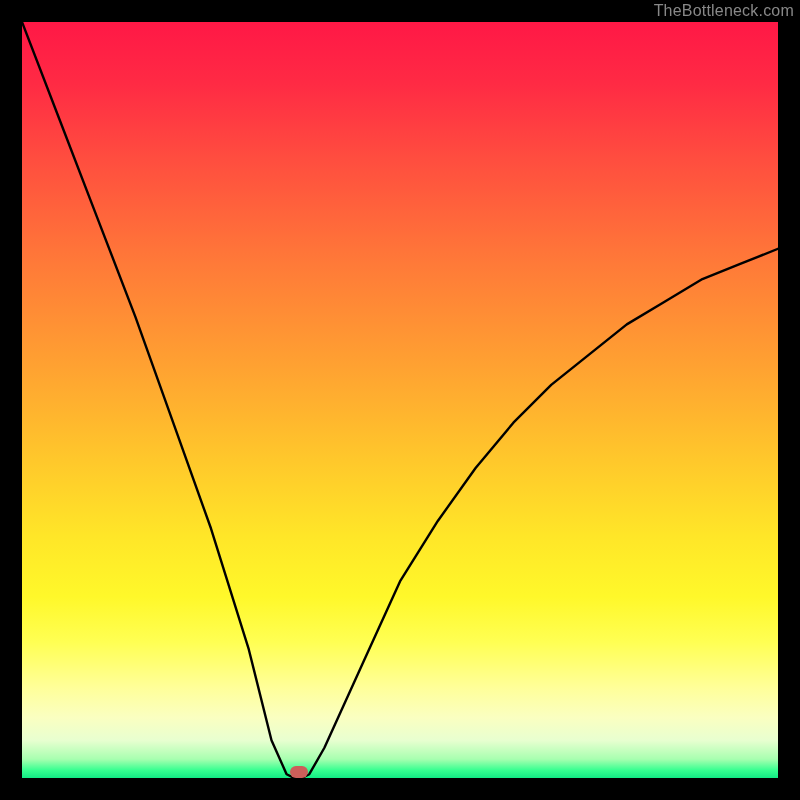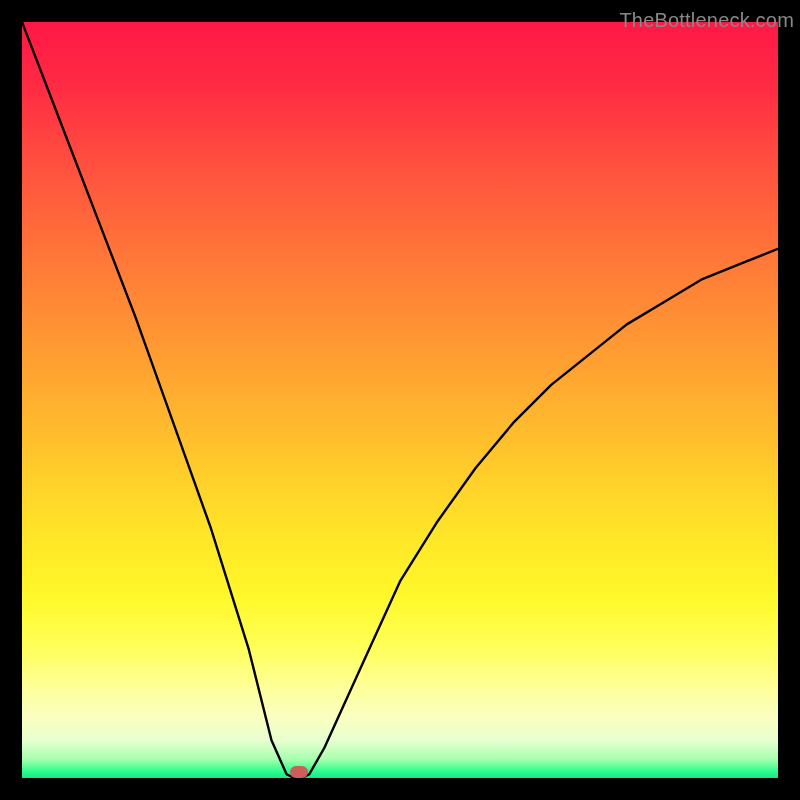--- a/index.html
+++ b/index.html
@@ -44,24 +44,24 @@
   }
   .minimum-marker {
     position: absolute;
     width: 18px;
     height: 12px;
     background: #cc5f5a;
     border-radius: 6px;
   }
   .watermark {
     position: absolute;
-    top: 9px;
+    top: 2px;
     right: 6px;
     color: #888;
-    font-size: 20px;
+    font-size: 16px;
     font-weight: 500;
     letter-spacing: 0.2px;
     user-select: none;
   }
 </style>
 </head>
 <body>
 
 <div class="chart-frame">
   <svg class="curve-svg" viewBox="0 0 756 756" preserveAspectRatio="none">

